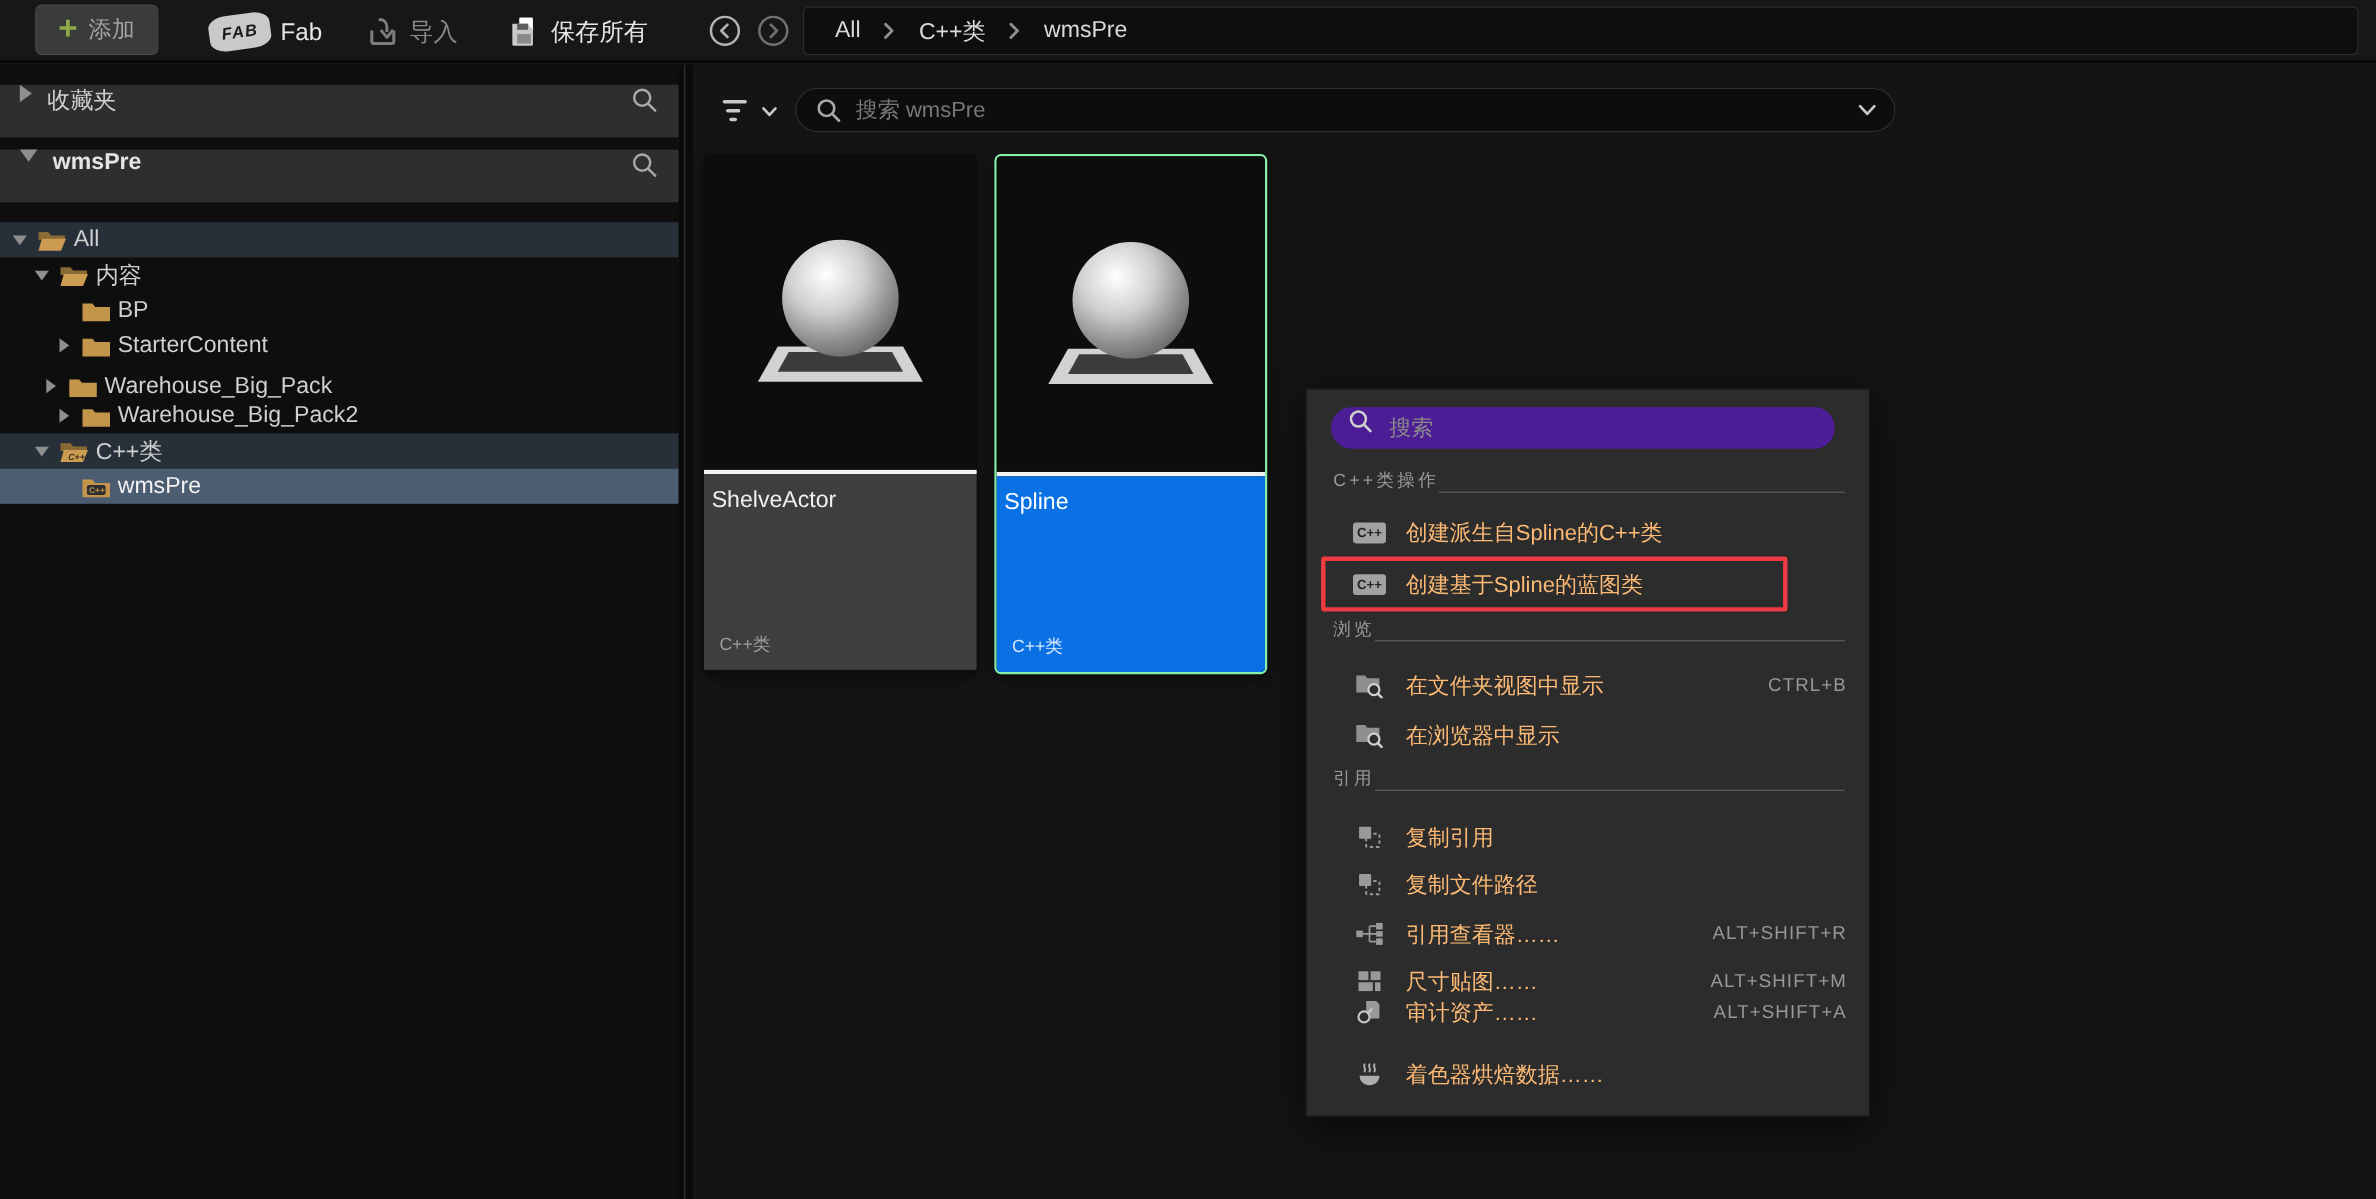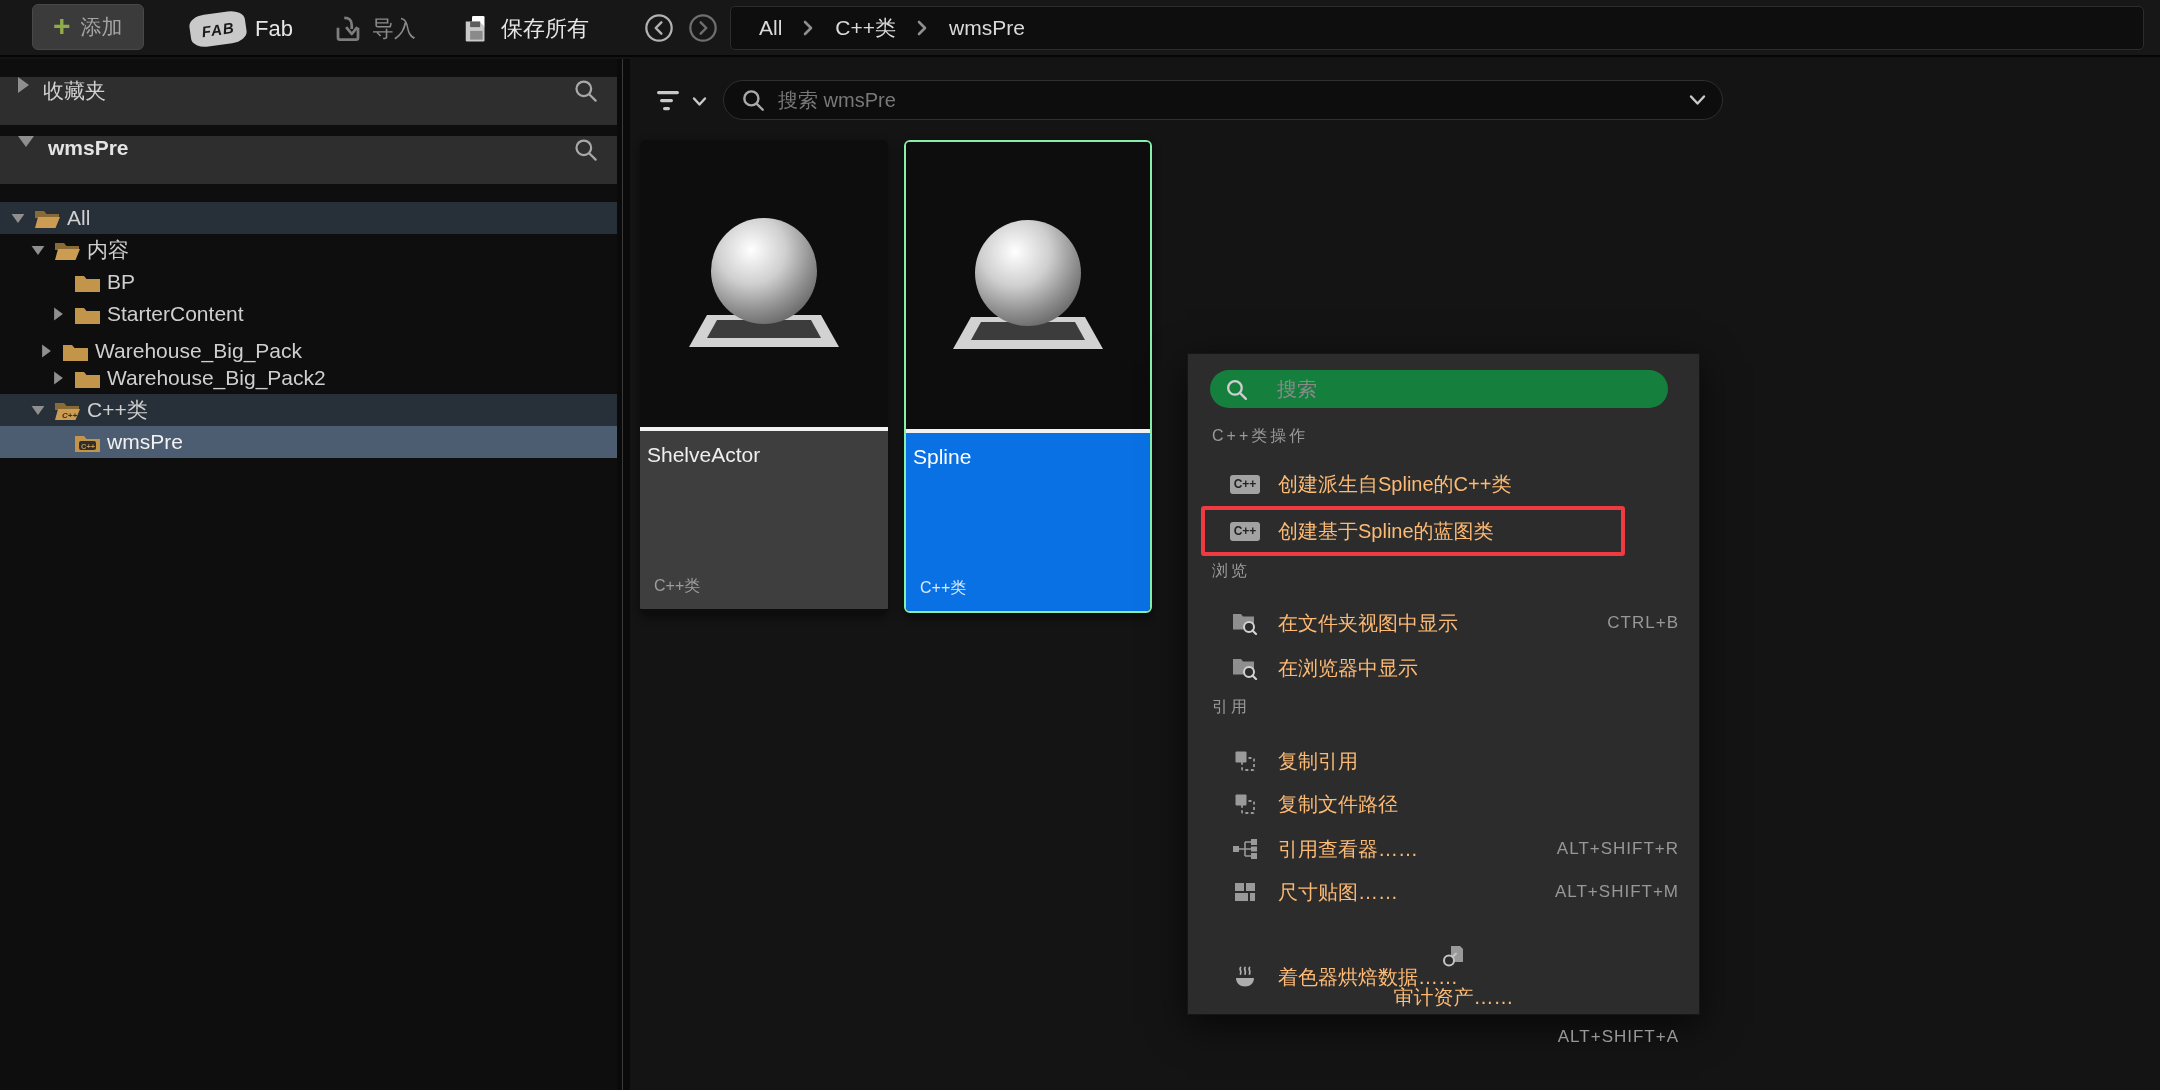--- a/index.html
+++ b/index.html
@@ -58,25 +58,25 @@
   .tile .aname{font-size:21px;color:#efefef;}
   .tile .atype{position:absolute;left:14px;bottom:12px;font-size:16px;color:#9d9d9d;}
   .tile.selected{border:2px solid #86efac;}
   .tile.selected .labelarea{background:#0971e3;}
   .tile.selected .aname{color:#ffffff;}
   .tile.selected .atype{color:#d9e9ff;}
 
   
   .ctx-menu{position:absolute;left:1187px;top:353px;width:513px;height:662px;background:#2c2c2c;
             border:1px solid #161616;box-shadow:0 10px 36px rgba(0,0,0,.65);z-index:20;}
-  .ctx-search{position:absolute;left:22px;top:16px;width:458px;height:38px;background:#15803d;border-radius:19px;
-              display:flex;align-items:center;padding:0 14px;gap:26px;}
+  .ctx-search{position:absolute;left:22px;top:16px;width:458px;height:38px;background:#4c1d95;border-radius:19px;
+              display:flex;padding:0 14px;gap:12px;}
   .ctx-search input{flex:1;background:transparent;border:none;outline:none;color:#d8d8d8;font-size:20px;font-family:inherit;}
   .ctx-search input::placeholder{color:#8a8a8a;}
-  .menu-section{position:absolute;left:24px;right:22px;height:22px;display:flex;align-items:flex-start;flex-direction:column;}
+  .menu-section{position:absolute;left:24px;right:22px;height:22px;display:flex;align-items:flex-end;}
   .ms-title{color:#9a9a9a;font-size:16px;letter-spacing:3px;white-space:nowrap;}
   .ms-line{flex:1;height:1px;background:#606060;}
   .menu-item{position:absolute;left:40px;right:20px;height:44px;display:flex;align-items:center;gap:16px;cursor:pointer;}
   .mi-icon{width:34px;display:flex;justify-content:center;flex:none;}
   .mi-label{font-size:20px;color:#fdba74;white-space:nowrap;}
   .mi-shortcut{margin-left:auto;font-size:17px;color:#989898;letter-spacing:1px;}
   .annotation-box{position:absolute;left:13px;top:152px;width:424px;height:50px;
                   border:4px solid #ee3b42;border-radius:3px;pointer-events:none;z-index:5;}
   .cpp-badge{width:30px;height:19px;background:#a2a2a2;border-radius:3px;display:flex;align-items:center;
              justify-content:center;color:#232323;font-size:12px;font-weight:bold;letter-spacing:0;}
@@ -421,21 +421,21 @@
           <rect x="2" y="3" width="9" height="8" fill="#9a9a9a"></rect>
           <rect x="13" y="3" width="9" height="8" fill="#9a9a9a"></rect>
           <rect x="2" y="13" width="13" height="8" fill="#9a9a9a"></rect>
           <rect x="17" y="13" width="5" height="8" fill="#9a9a9a"></rect>
         </svg>
       </span>
       <span class="mi-label">尺寸贴图……</span>
       <span class="mi-shortcut">ALT+SHIFT+M</span>
     </div>
 
-    <div class="menu-item" style="top:590px;flex-direction:column;">
+    <div class="menu-item" style="top:544px;">
       <span class="mi-icon">
         <svg width="24" height="24" viewBox="0 0 24 24">
           <path d="M9 2h9l3 3v13H9z" fill="#9a9a9a"></path>
           <circle cx="7" cy="16.5" r="5" fill="#2c2c2c" stroke="#c4c4c4" stroke-width="2"></circle>
           <path d="M10.5 13 14 9.5" stroke="#c4c4c4" stroke-width="2" stroke-linecap="round"></path>
         </svg>
       </span>
       <span class="mi-label">审计资产……</span>
       <span class="mi-shortcut">ALT+SHIFT+A</span>
     </div>

